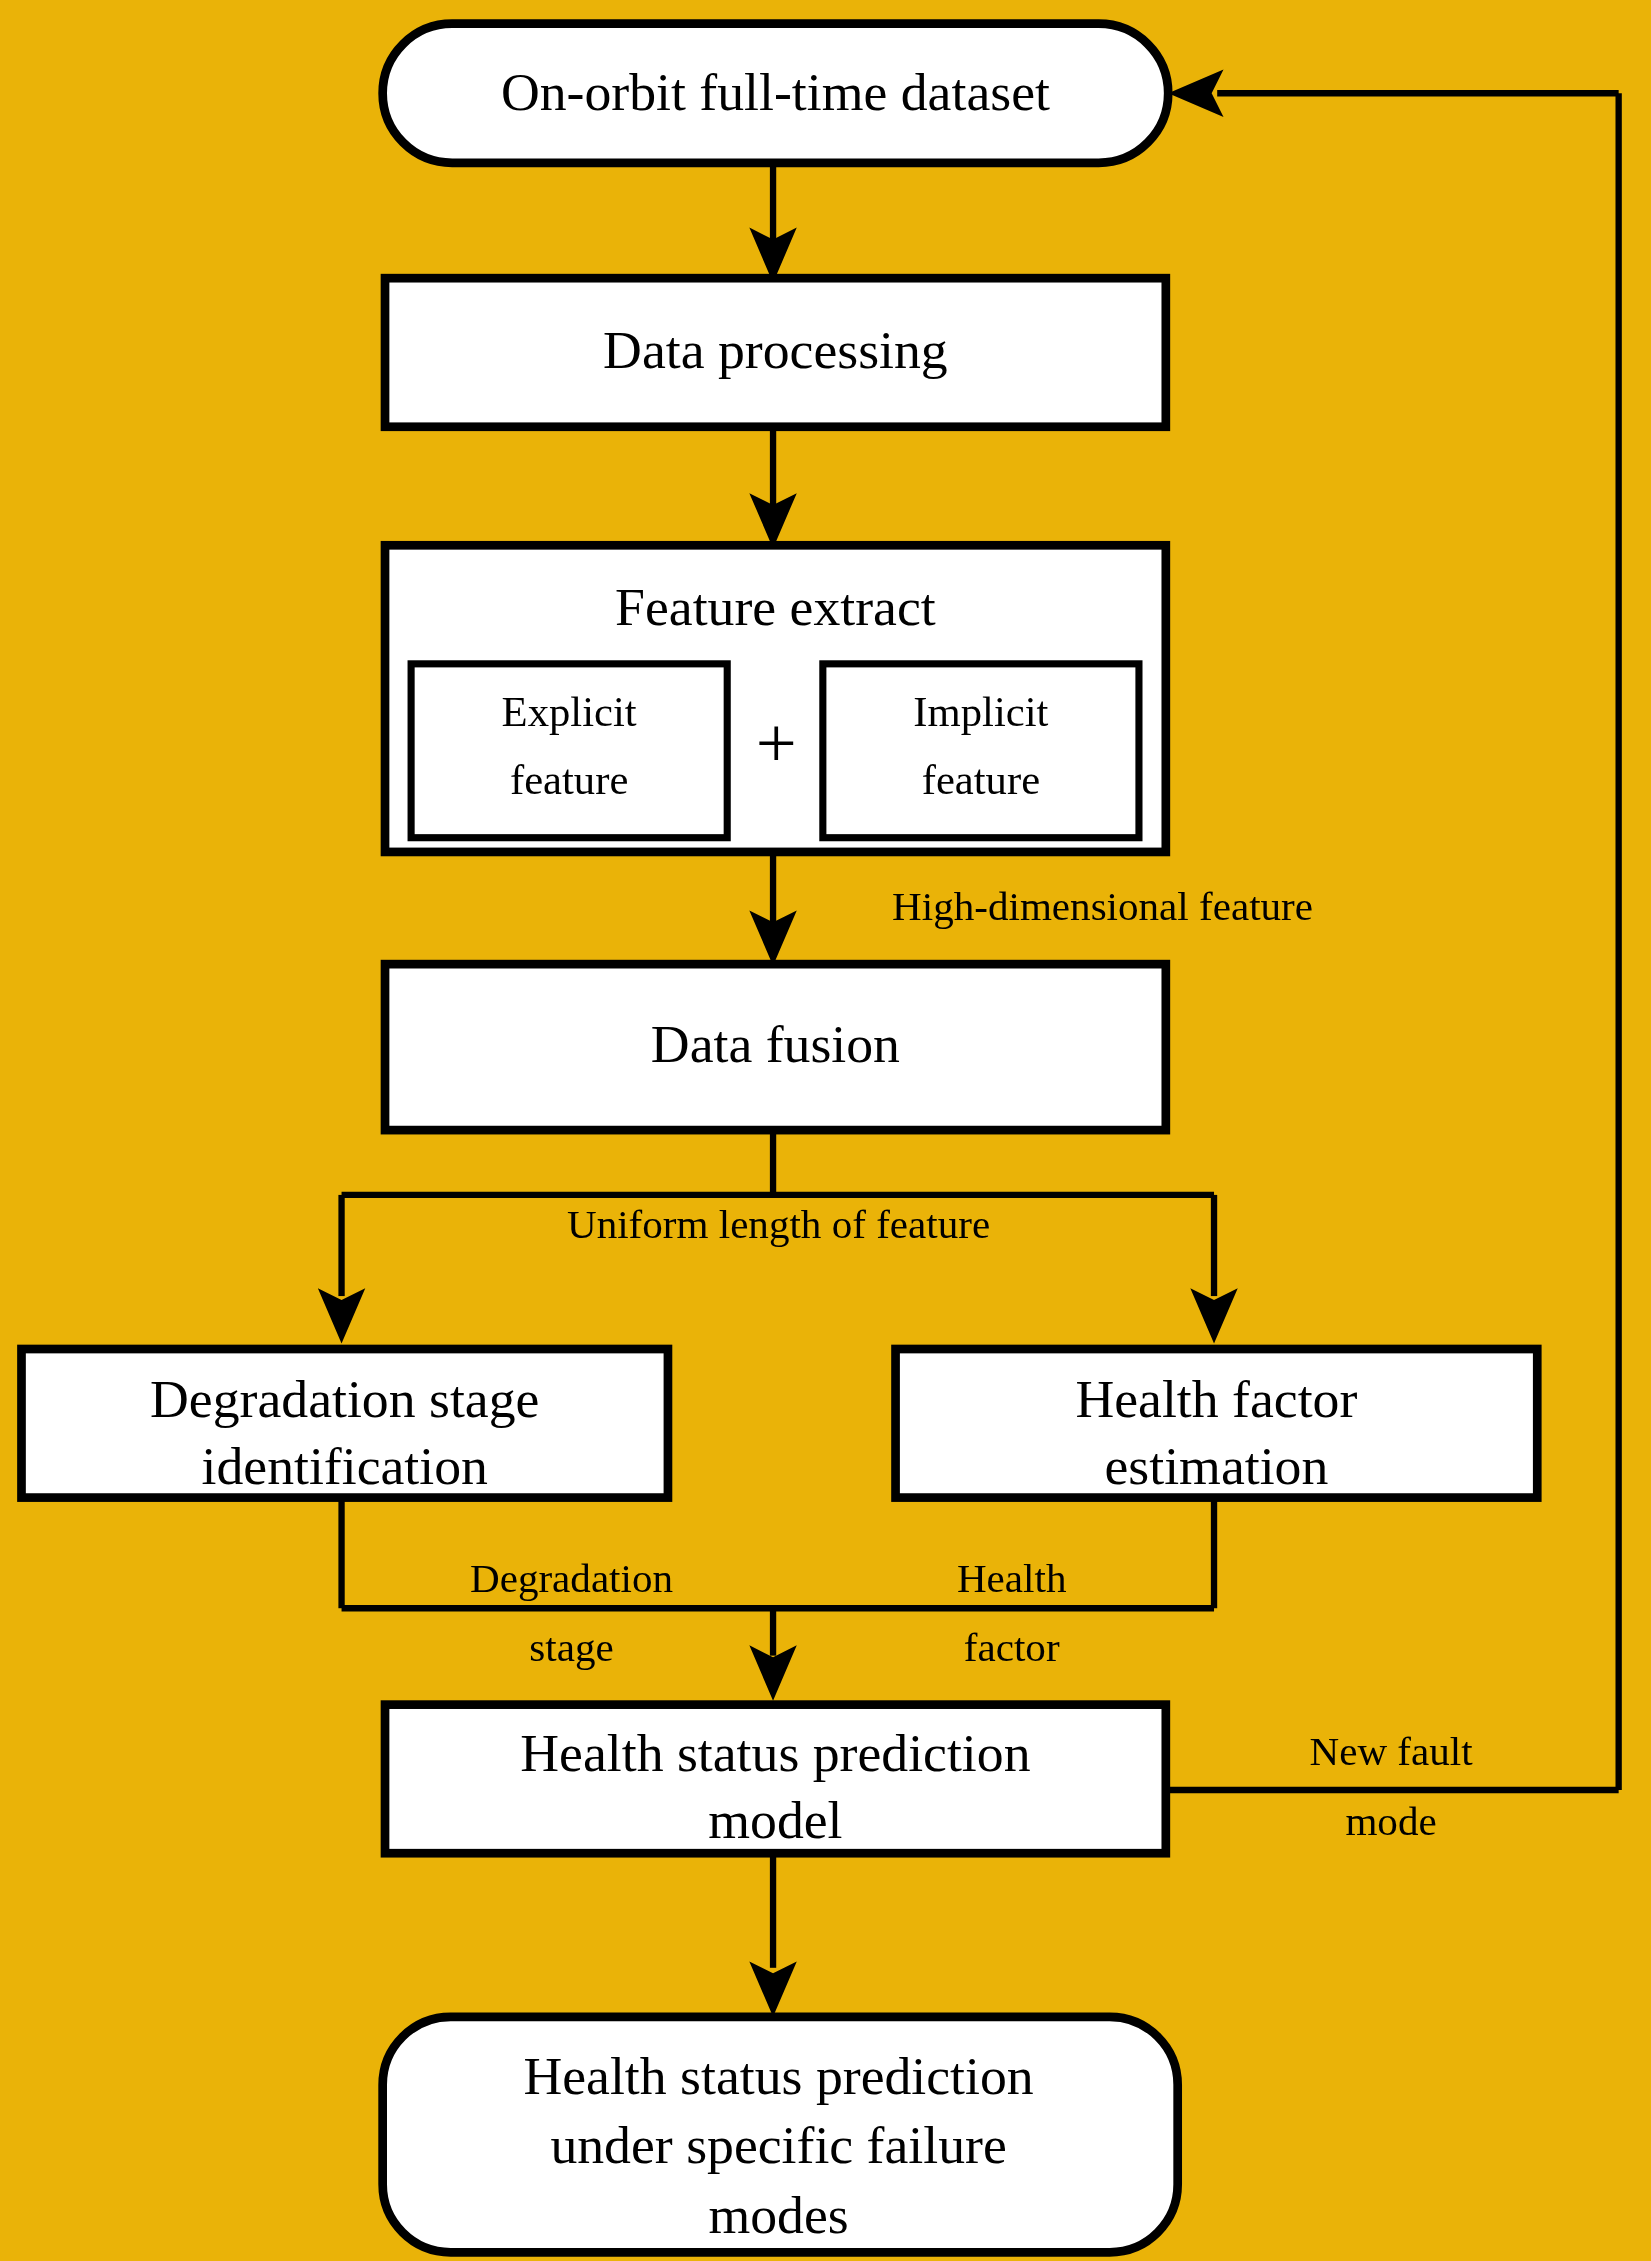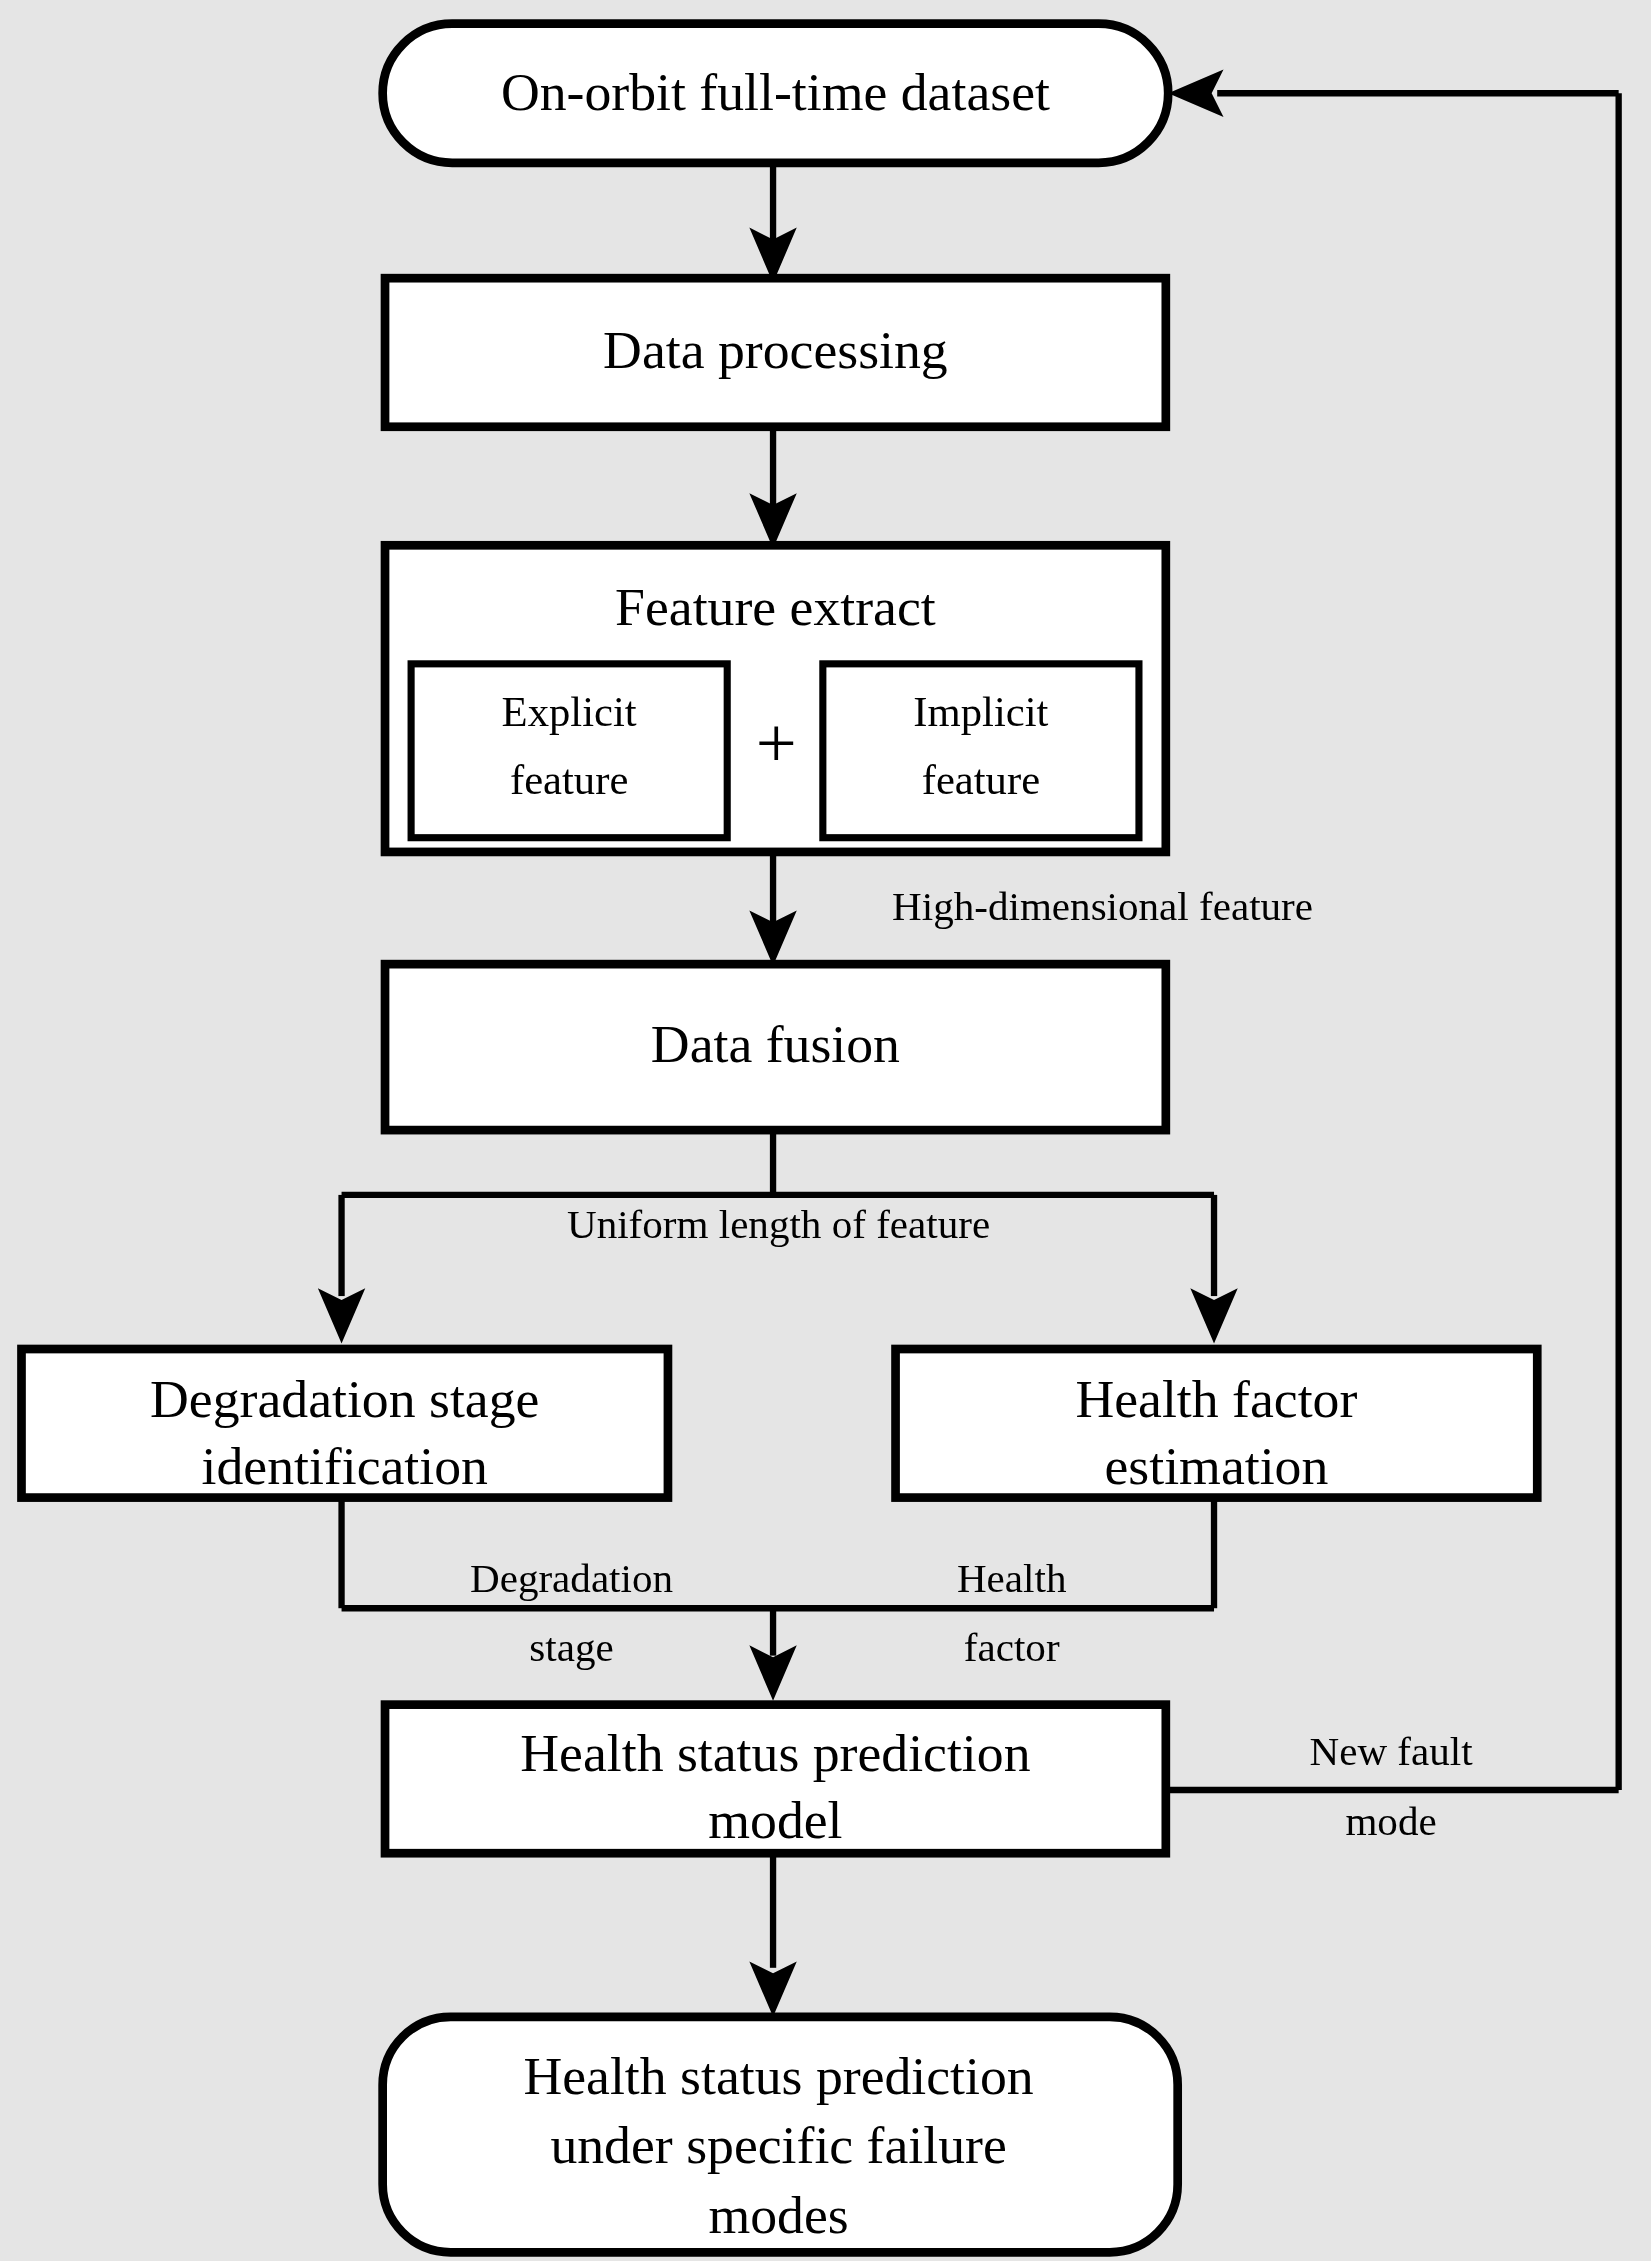--- a/index.html
+++ b/index.html
@@ -8,21 +8,21 @@
     padding: 0;
     background: #ffffff;
   }
   body {
     font-family: "Liberation Serif", "DejaVu Serif", serif;
   }
   #diagram-root {
     position: relative;
     width: 1652px;
     height: 2261px;
-    background: #e5e5e5;
+    background: #eab308;
     overflow: hidden;
   }
   #flow-svg {
     position: absolute;
     top: 0;
     left: 0;
     width: 1652px;
     height: 2261px;
     display: block;
   }

